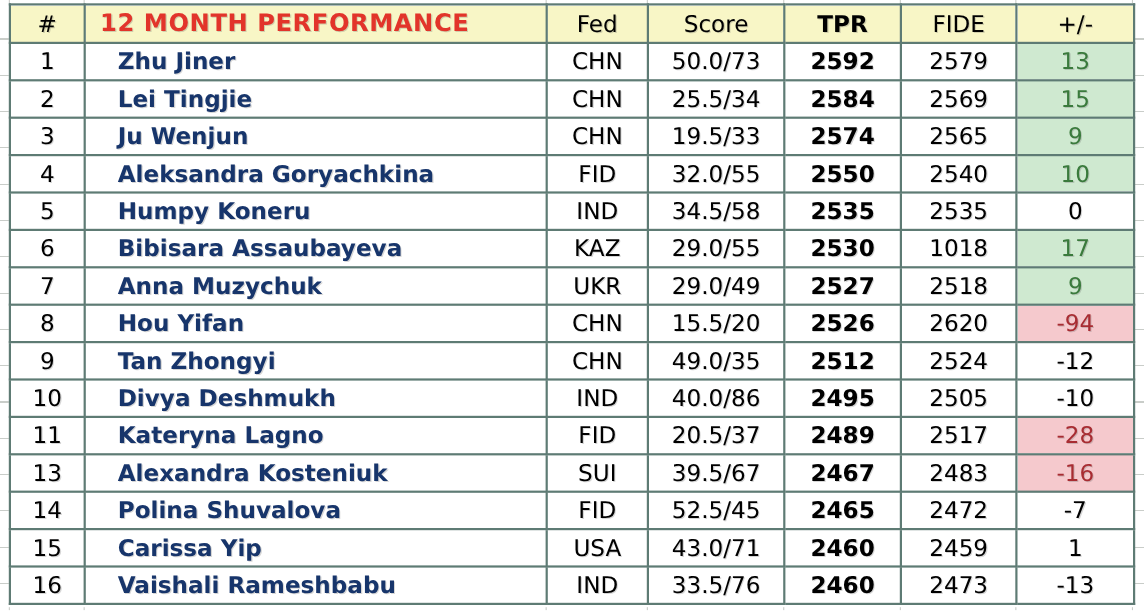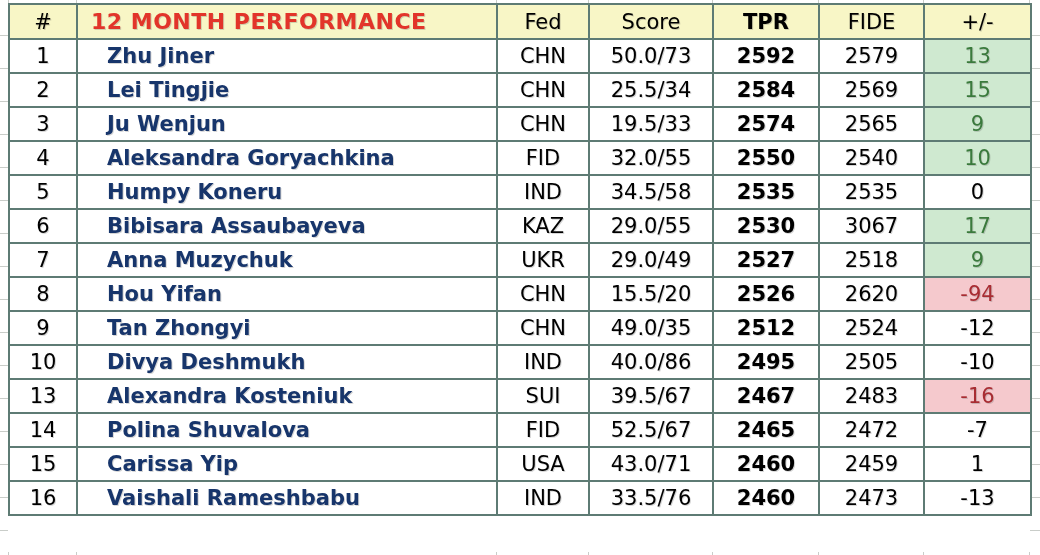--- a/index.html
+++ b/index.html
@@ -135,21 +135,21 @@
       <td class="tpr-cell">2535</td>
       <td>2535</td>
       <td>0</td>
     </tr>
         <tr>
       <td>6</td>
       <td class="name-cell">Bibisara Assaubayeva</td>
       <td>KAZ</td>
       <td>29.0/55</td>
       <td class="tpr-cell">2530</td>
-      <td>3067</td>
+      <td>1018</td>
       <td class="delta-pos">17</td>
     </tr>
         <tr>
       <td>7</td>
       <td class="name-cell">Anna Muzychuk</td>
       <td>UKR</td>
       <td>29.0/49</td>
       <td class="tpr-cell">2527</td>
       <td>2518</td>
       <td class="delta-pos">9</td>
@@ -175,33 +175,42 @@
         <tr>
       <td>10</td>
       <td class="name-cell">Divya Deshmukh</td>
       <td>IND</td>
       <td>40.0/86</td>
       <td class="tpr-cell">2495</td>
       <td>2505</td>
       <td>-10</td>
     </tr>
         <tr>
+      <td>11</td>
+      <td class="name-cell">Kateryna Lagno</td>
+      <td>FID</td>
+      <td>20.5/37</td>
+      <td class="tpr-cell">2489</td>
+      <td>2517</td>
+      <td class="delta-neg">-28</td>
+    </tr>
+        <tr>
       <td>13</td>
       <td class="name-cell">Alexandra Kosteniuk</td>
       <td>SUI</td>
       <td>39.5/67</td>
       <td class="tpr-cell">2467</td>
       <td>2483</td>
       <td class="delta-neg">-16</td>
     </tr>
         <tr>
       <td>14</td>
       <td class="name-cell">Polina Shuvalova</td>
       <td>FID</td>
-      <td>52.5/67</td>
+      <td>52.5/45</td>
       <td class="tpr-cell">2465</td>
       <td>2472</td>
       <td>-7</td>
     </tr>
         <tr>
       <td>15</td>
       <td class="name-cell">Carissa Yip</td>
       <td>USA</td>
       <td>43.0/71</td>
       <td class="tpr-cell">2460</td>

